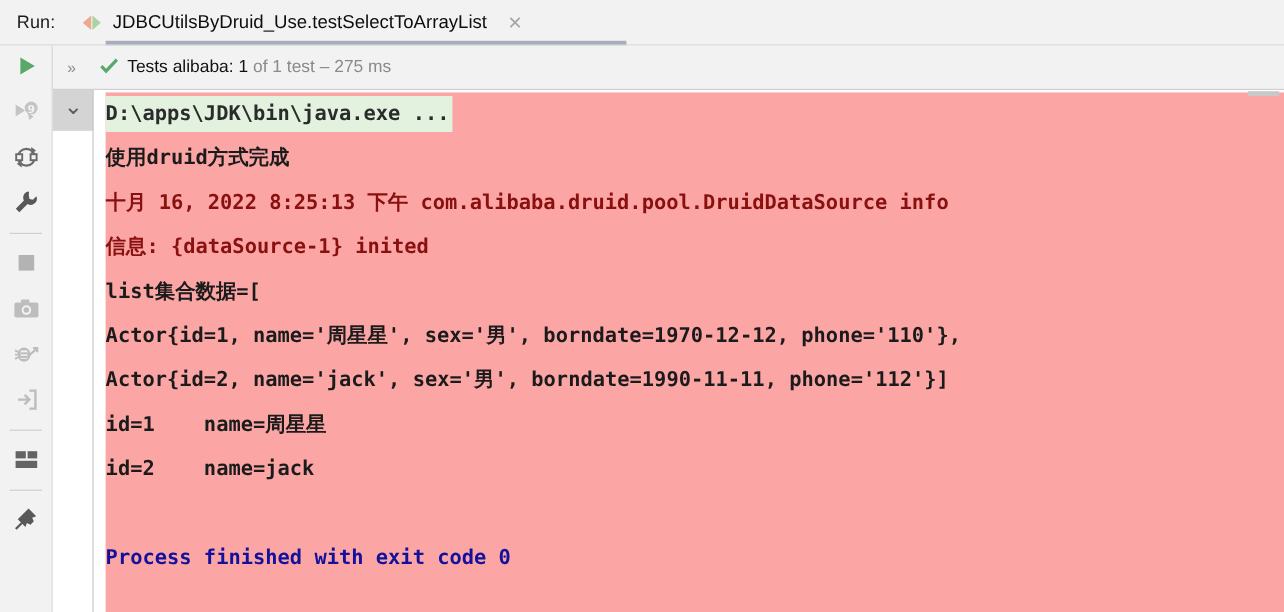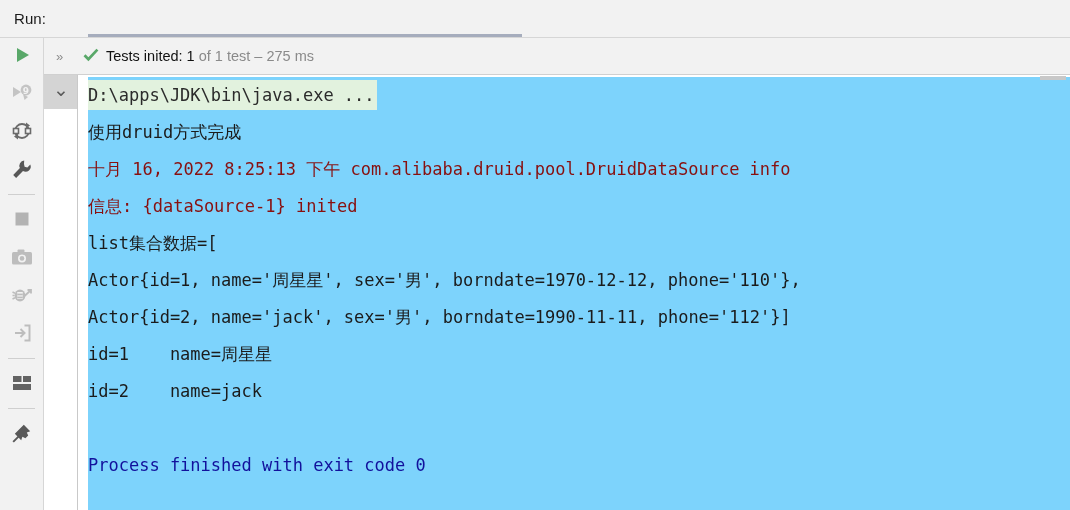--- a/index.html
+++ b/index.html
@@ -161,26 +161,27 @@
     left: 77px; top: 75px;
     width: 1px; height: 435px;
     background: #c9c9c9;
   }
 
   
   #console {
     position: absolute;
     left: 88px; top: 77px;
     width: 982px; height: 433px;
-    background: #7dd3fc;
+    background: #fca5a5;
     font-family: "DejaVu Sans Mono", "Liberation Mono", monospace;
     font-size: 17px;
     line-height: 37px;
     white-space: pre;
     overflow: hidden;
+    font-weight: bold;
   }
   .cline { height: 37px; white-space: pre; }
   .cline.cmd {
     color: #2b2b2b;
     display: inline-block;
     background: #e2f2de;
     padding: 0 2px 0 4px;
     margin-left: -4px;
     line-height: 30px;
     height: 30px;
@@ -197,36 +198,44 @@
     width: 26px; height: 4px;
     background: #c8c8c8;
   }
 </style>
 </head>
 <body>
 
 <div id="tab-bar">
   <div id="run-label">Run:</div>
 
+  <div id="tab-item">
+    <span id="tab-icon">
+      <span class="tri-l"></span>
+        <span class="tri-r"></span>
+    </span>
+    <span id="tab-title">JDBCUtilsByDruid_Use.testSelectToArrayList</span>
+    <span id="tab-close">✕</span>
+  </div>
 
   <div id="tab-underline"></div>
   <div id="tabbar-bottom-line"></div>
 </div>
 
 <div id="status-bar">
   <div id="status-expand">»</div>
 
   <span id="status-check">
     <svg width="18" height="18" viewBox="0 0 18 18">
       <path d="M2.5 9.2 L6.4 13.2 L15.4 3.6" stroke="#59a869" stroke-width="2.7" fill="none" stroke-linecap="butt"></path>
     </svg>
   </span>
 
   <div id="status-text">
-    <span class="s-main">Tests inited: </span><span class="s-count">1</span><span class="s-dim"> of 1 test – 275 ms</span>
+    <span class="s-main">Tests alibaba: </span><span class="s-count">1</span><span class="s-dim"> of 1 test – 275 ms</span>
   </div>
 </div>
 
 <div id="sidebar">
 
   <div class="side-btn" style="top:0px">
     <span>
       <svg width="20" height="20" viewBox="0 0 20 20">
           <path d="M5 3 L17 10 L5 17 Z" fill="#59a869"></path>
         </svg>

